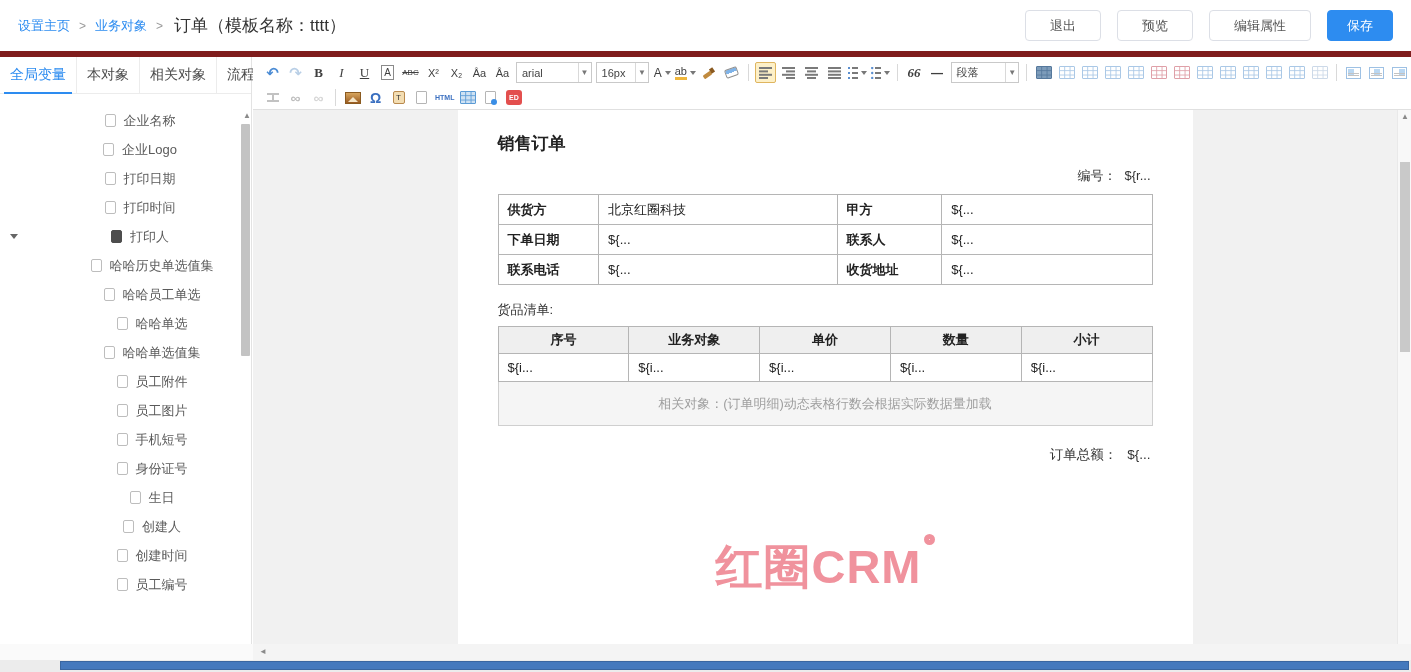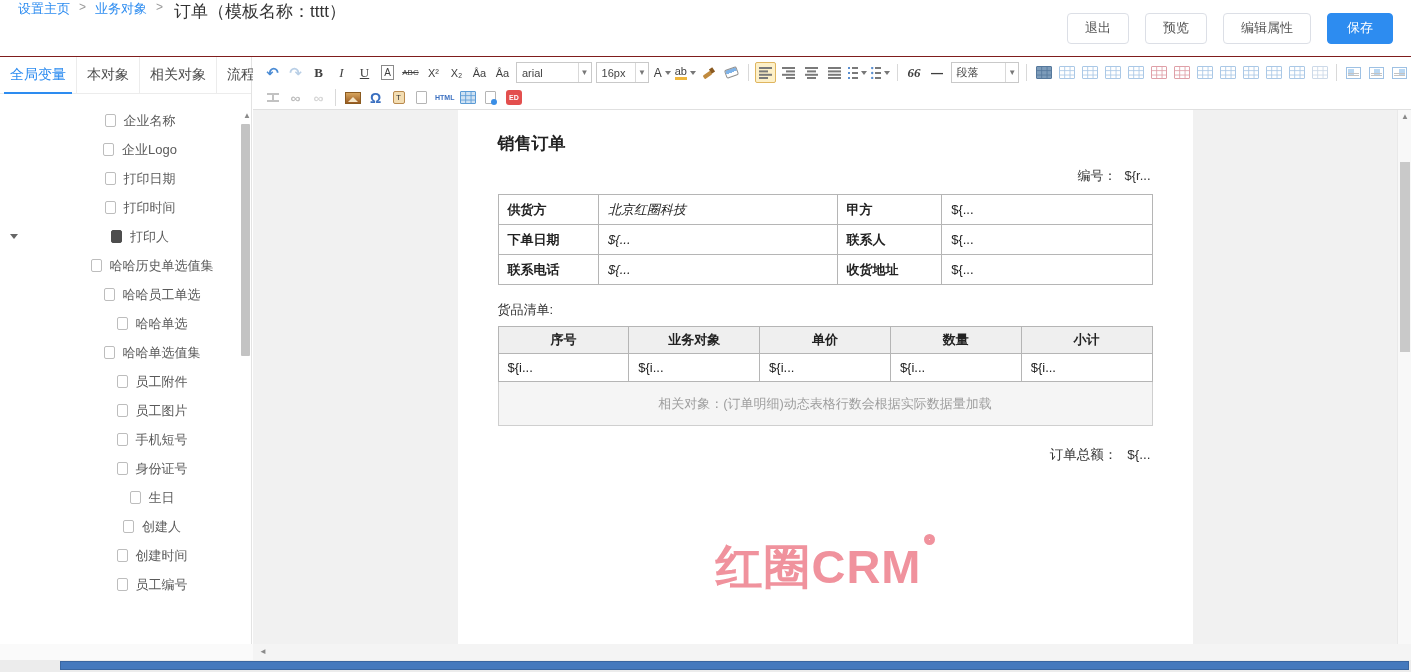--- a/index.html
+++ b/index.html
@@ -2,26 +2,26 @@
 <html><head>
 <meta charset="utf-8">
 <style>
   * { margin:0; padding:0; box-sizing:border-box; }
   html,body { width:1411px; height:672px; overflow:hidden; background:#fff;
     font-family:"Liberation Sans","DejaVu Sans",sans-serif; }
   #app { position:relative; width:1411px; height:672px; background:#fff; }
 
   
   .header { position:absolute; top:0; left:0; width:1411px; height:57px; background:#fff;
-    border-bottom:1px solid #7f1d1d; display:flex; padding:0 18px; }
+    border-bottom:6px solid #7f1d1d; display:flex; align-items:center; padding:0 18px; }
   .crumb { color:#2d8cf0; font-size:13px; cursor:pointer; }
   .crumb-sep { color:#9a9a9a; font-size:12px; margin:0 9px; }
   .page-title { color:#333; font-size:17px; margin-left:2px; }
   .header-btns { margin-left:auto; display:flex; align-items:center; gap:16px; }
-  .btn { height:31px; padding:0 17px; background:#fff; border:1px solid #dcdfe6; border-radius:4px;
+  .btn { height:31px; padding:0 24px; background:#fff; border:1px solid #dcdfe6; border-radius:4px;
     color:#555; font-size:13px; display:inline-flex; align-items:center; cursor:pointer; }
   .btn.primary { background:#2d8cf0; border-color:#2d8cf0; color:#fff; padding:0 19px; }
 
   
   .sidebar { position:absolute; top:57px; left:0; width:252px; height:587px; background:#fff;
     border-right:1px solid #e3e3e3; }
   .tabs { display:flex; height:37px; border-bottom:1px solid #ececec; }
   .tab { flex:0 0 auto; padding:0 10px; font-size:14px; color:#4a4a4a; display:flex; align-items:center;
     border-right:1px solid #ececec; cursor:pointer; position:relative; }
   .tab.active { color:#2d8cf0; }
@@ -101,21 +101,21 @@
 
   
   .content { position:absolute; top:110px; left:253px; width:1144px; height:534px; background:#f1f1f1; overflow:hidden; }
   .page { width:735px; height:534px; margin:0 auto; background:#fff; padding:18px 40px 0 40px; }
   .doc-title { text-align:left; font-size:17px; font-weight:bold; color:#222; margin-top:4px; }
   .doc-number { text-align:right; font-size:13px; color:#333; margin-top:12px; padding-right:2px; }
   .doc-number .val { margin-left:8px; }
   table.info { width:100%; border-collapse:collapse; margin-top:9px; table-layout:fixed; }
   table.info td { border:1px solid #b5b5b5; height:30px; font-size:13px; color:#222; padding:0 0 0 9px; }
   table.info td.lbl { font-weight:bold; }
-  .c1 { width:100px; } .c2 { width:237px;font-style:italic; } .c3 { width:104px; } .c4 { width:209px; }
+  .c1 { width:100px; } .c2 { width:237px; } .c3 { width:104px; } .c4 { width:209px; }
   .items-label { font-size:13px; color:#333; margin-top:16px; }
   table.items { width:100%; border-collapse:collapse; margin-top:7px; table-layout:fixed; }
   table.items th { border:1px solid #b5b5b5; background:#efefef; height:27px; font-size:13px; color:#222; font-weight:bold; }
   table.items td.v { border:1px solid #b5b5b5; height:28px; font-size:13px; color:#222; padding-left:9px; }
   table.items td.note { border:1px solid #cfcfcf; background:#f5f5f5; height:44px; text-align:center;
     color:#9e9e9e; font-size:13px; }
   .doc-total { text-align:right; font-size:13.5px; color:#333; margin-top:20px; padding-right:2px; }
   .doc-total .val { margin-left:10px; }
   .logo { margin-top:72px; text-align:center; color:#f0929d; font-weight:bold; font-size:47px; letter-spacing:1px; white-space:nowrap; }
   .logo-ring { display:inline-block; width:11px; height:11px; border:5px solid #f0929d; border-radius:50%;

